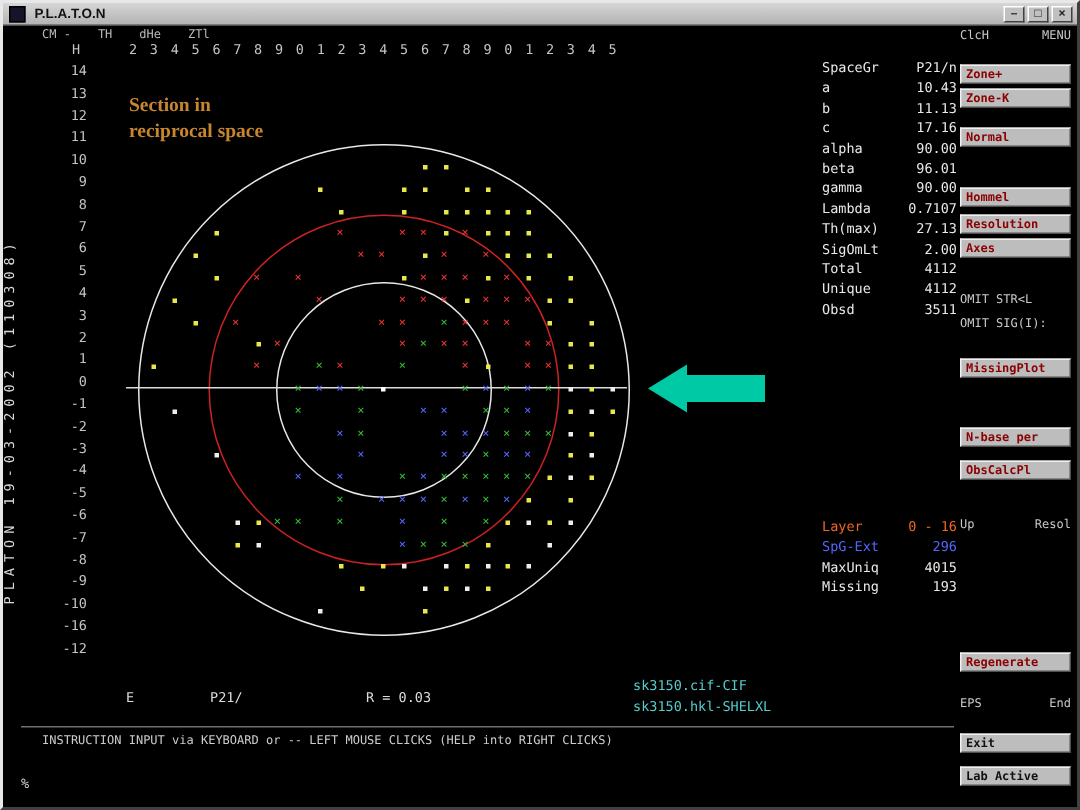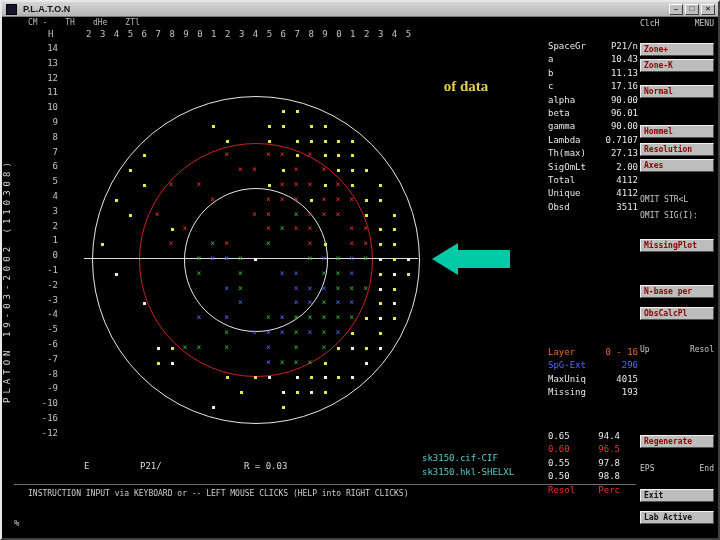--- a/index.html
+++ b/index.html
@@ -332,22 +332,25 @@
         <span class="pt-dot" style="left: 391px; top: 241px; background: rgb(232, 232, 74);"></span>
         <span class="pt-dot" style="left: 391px; top: 255.8px; background: rgb(238, 238, 238);"></span>
         <span class="pt-dot" style="left: 391px; top: 270.6px; background: rgb(232, 232, 74);"></span>
         <span class="pt-dot" style="left: 391px; top: 285.4px; background: rgb(238, 238, 238);"></span>
         <span class="pt-dot" style="left: 391px; top: 300.2px; background: rgb(232, 232, 74);"></span>
         <span class="pt-dot" style="left: 404.9px; top: 241px; background: rgb(238, 238, 238);"></span>
         <span class="pt-dot" style="left: 404.9px; top: 255.8px; background: rgb(232, 232, 74);"></span>
         <span class="pt-dot" style="left: 252px; top: 241px; background: rgb(255, 255, 255);"></span>
       </div>
 
+    <div id="annot-left" style="color: rgb(200, 134, 47);">
+      <div>Section in</div>
+      <div>reciprocal space</div>
+    </div>
     <div id="annot-right" style="color: rgb(227, 207, 78);">
-      <div>of data</div>
     </div>
     <div id="arrow" style="--ac: #00c9a5;">
       <div class="head"></div>
       <div class="shaft"></div>
     </div>
 
     <div id="stats">
         <div class="srow">
           <span>SpaceGr</span>
           <span>P21/n</span>
@@ -410,42 +413,20 @@
           <span>SpG-Ext</span>
           <span>296</span>
         </div>
         <div class="srow" style="color: rgb(232, 232, 232);">
           <span>MaxUniq</span>
           <span>4015</span>
         </div>
         <div class="srow" style="color: rgb(232, 232, 232);">
           <span>Missing</span>
           <span>193</span>
-        </div>
-      </div>
-    <div id="res-stats">
-        <div class="srow" style="color: rgb(232, 232, 232);">
-          <span>0.65</span>
-          <span>94.4</span>
-        </div>
-        <div class="srow" style="color: rgb(238, 51, 51);">
-          <span>0.60</span>
-          <span>96.5</span>
-        </div>
-        <div class="srow" style="color: rgb(232, 232, 232);">
-          <span>0.55</span>
-          <span>97.8</span>
-        </div>
-        <div class="srow" style="color: rgb(232, 232, 232);">
-          <span>0.50</span>
-          <span>98.8</span>
-        </div>
-        <div class="srow" style="color: rgb(238, 51, 51);">
-          <span>Resol</span>
-          <span>Perc</span>
         </div>
       </div>
 
     <div id="file1" class="filelabel">sk3150.cif-CIF</div>
     <div id="file2" class="filelabel">sk3150.hkl-SHELXL</div>
 
     <span id="lbl-e" class="plotlabel">E</span>
     <span id="lbl-sg" class="plotlabel">P21/</span>
     <span id="lbl-r" class="plotlabel">R = 0.03</span>
 

